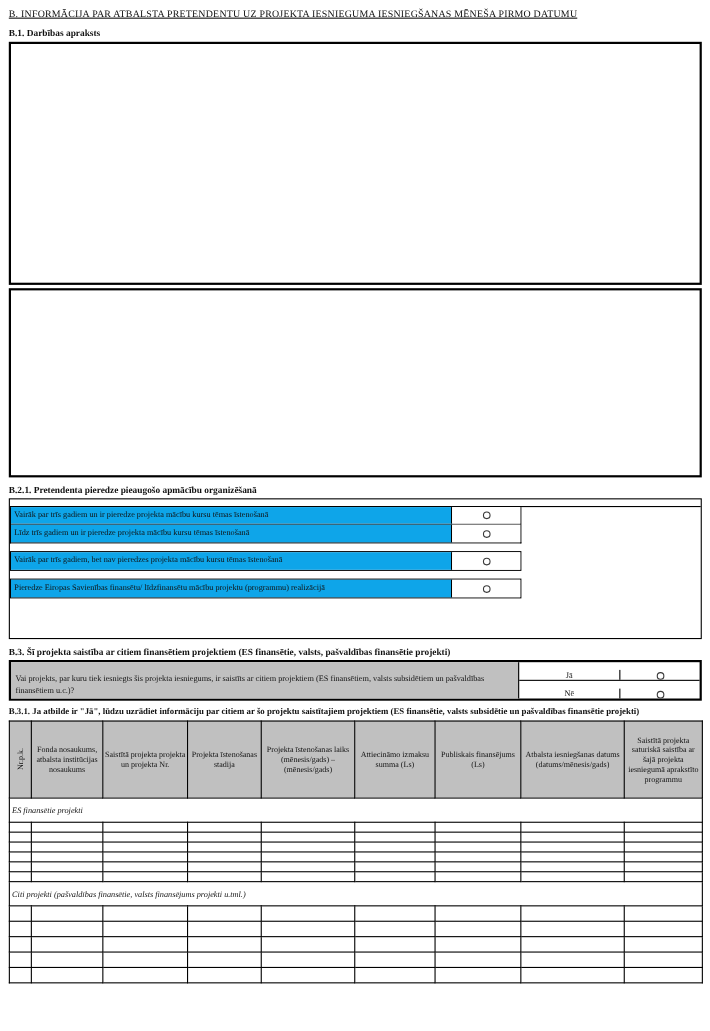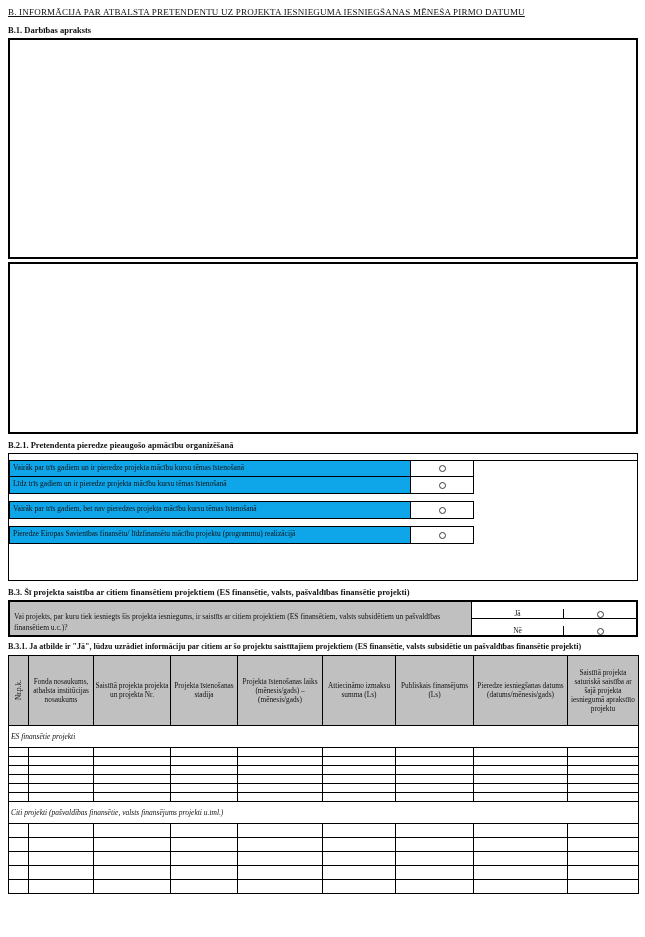--- a/index.html
+++ b/index.html
@@ -139,22 +139,22 @@
       <tr style="height:70px;">
         <th class="vertical">
             <div>Nr.p.k.</div>
           </th>
         <th>Fonda nosaukums, atbalsta institūcijas nosaukums</th>
         <th>Saistītā projekta projekta un projekta Nr.</th>
         <th>Projekta īstenošanas stadija</th>
         <th>Projekta īstenošanas laiks (mēnesis/gads) – (mēnesis/gads)</th>
         <th>Attiecināmo izmaksu summa (Ls)</th>
         <th>Publiskais finansējums (Ls)</th>
-        <th>Pieredze iesniegšanas datums (datums/mēnesis/gads)</th>
-        <th>Saistītā projekta saturiskā saistība ar šajā projekta iesniegumā aprakstīto projektu</th>
+        <th>Atbalsta iesniegšanas datums (datums/mēnesis/gads)</th>
+        <th>Saistītā projekta saturiskā saistība ar šajā projekta iesniegumā aprakstīto programmu</th>
       </tr>
     </thead>
     <tbody>
       <tr>
         <td class="group-label" colspan="9">ES finansētie projekti</td>
       </tr>
     </tbody>
     <tbody>
         <tr class="row-thin">
           <td></td>

